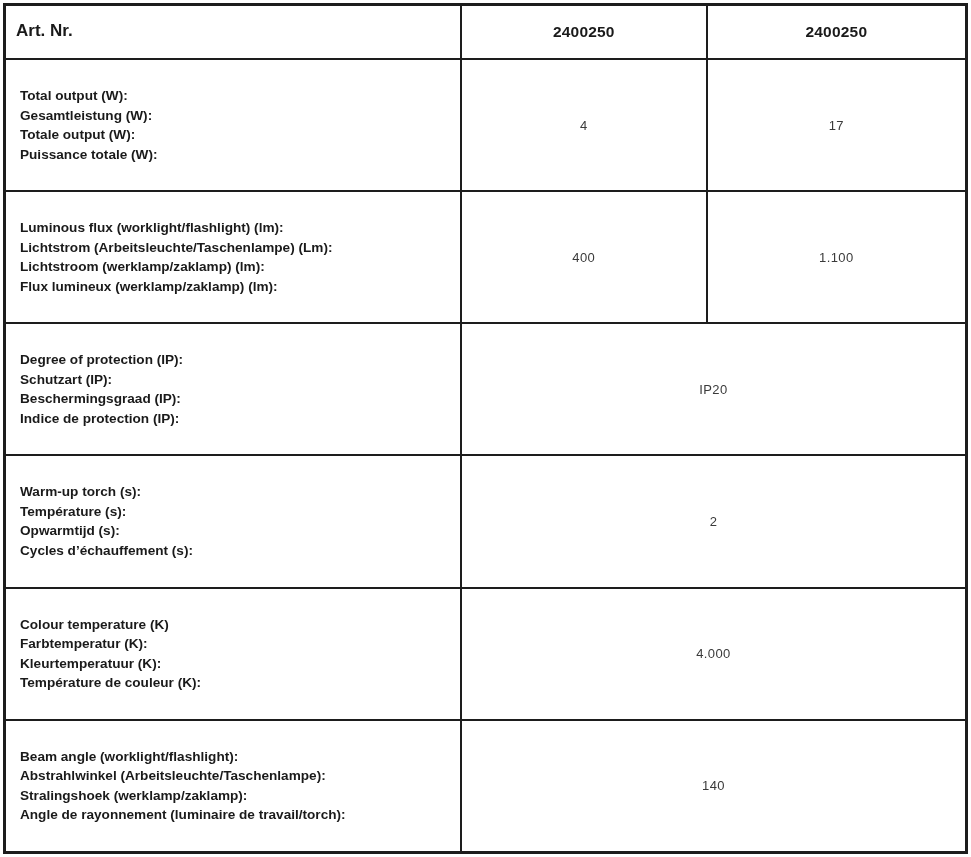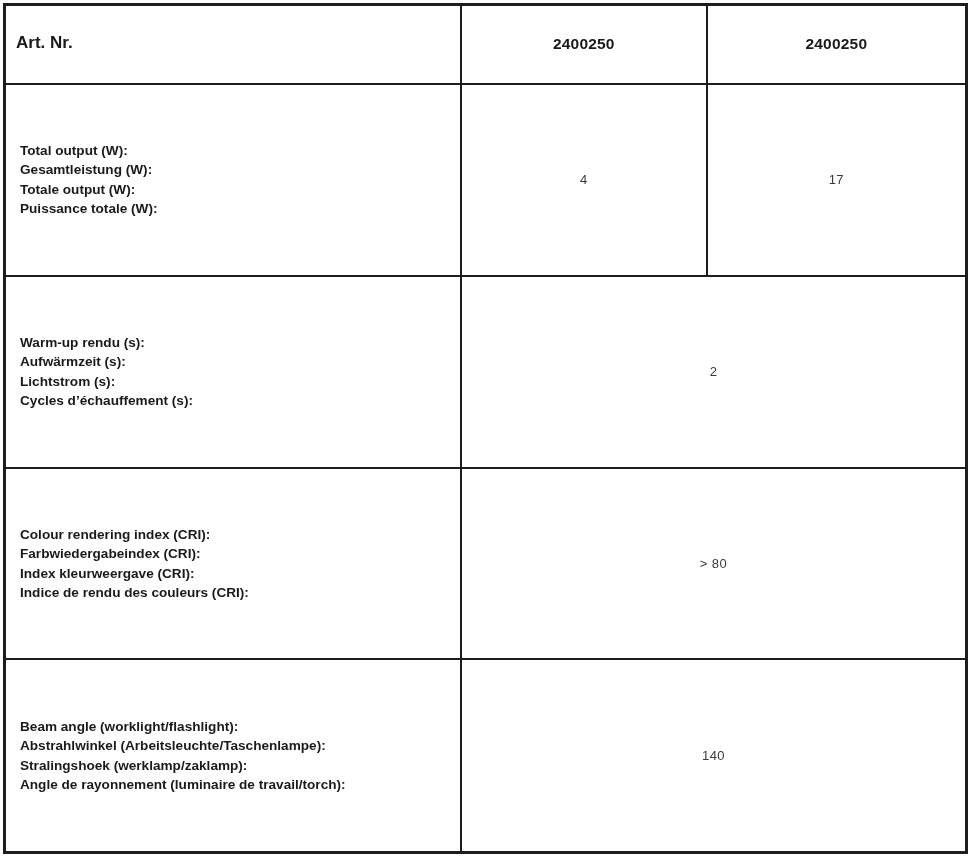--- a/index.html
+++ b/index.html
@@ -81,44 +81,63 @@
     <td class="label-cell">
       <div class="label-line">Total output (W):</div>
       <div class="label-line">Gesamtleistung (W):</div>
       <div class="label-line">Totale output (W):</div>
       <div class="label-line">Puissance totale (W):</div>
     </td>
     <td class="value-cell">4</td>
     <td class="value-cell">17</td>
   </tr>
 
-
+  <tr class="data-row">
+    <td class="label-cell">
+      <div class="label-line">Luminous flux (worklight/flashlight) (lm):</div>
+      <div class="label-line">Lichtstrom (Arbeitsleuchte/Taschenlampe) (Lm):</div>
+      <div class="label-line">Lichtstroom (werklamp/zaklamp) (lm):</div>
+      <div class="label-line">Flux lumineux (werklamp/zaklamp) (lm):</div>
+    </td>
+    <td class="value-cell">400</td>
+    <td class="value-cell">1.100</td>
+  </tr>
 
   <tr class="data-row">
     <td class="label-cell">
-      <div class="label-line">Warm-up rendu (s):</div>
-      <div class="label-line">Aufwärmzeit (s):</div>
-      <div class="label-line">Lichtstrom (s):</div>
+      <div class="label-line">Degree of protection (IP):</div>
+      <div class="label-line">Schutzart (IP):</div>
+      <div class="label-line">Beschermingsgraad (IP):</div>
+      <div class="label-line">Indice de protection (IP):</div>
+    </td>
+    <td class="value-cell" colspan="2">IP20</td>
+  </tr>
+
+  <tr class="data-row">
+    <td class="label-cell">
+      <div class="label-line">Warm-up torch (s):</div>
+      <div class="label-line">Température (s):</div>
+      <div class="label-line">Opwarmtijd (s):</div>
       <div class="label-line">Cycles d’échauffement (s):</div>
     </td>
     <td class="value-cell" colspan="2">2</td>
   </tr>
 
 
 
-
   <tr class="data-row">
     <td class="label-cell">
-      <div class="label-line">Colour rendering index (CRI):</div>
-      <div class="label-line">Farbwiedergabeindex (CRI):</div>
-      <div class="label-line">Index kleurweergave (CRI):</div>
-      <div class="label-line">Indice de rendu des couleurs (CRI):</div>
+      <div class="label-line">Colour temperature (K)</div>
+      <div class="label-line">Farbtemperatur (K):</div>
+      <div class="label-line">Kleurtemperatuur (K):</div>
+      <div class="label-line">Température de couleur (K):</div>
     </td>
-    <td class="value-cell" colspan="2">&gt; 80</td>
+    <td class="value-cell" colspan="2">4.000</td>
   </tr>
+
 
   <tr class="data-row">
     <td class="label-cell">
       <div class="label-line">Beam angle (worklight/flashlight):</div>
       <div class="label-line">Abstrahlwinkel (Arbeitsleuchte/Taschenlampe):</div>
       <div class="label-line">Stralingshoek (werklamp/zaklamp):</div>
       <div class="label-line">Angle de rayonnement (luminaire de travail/torch):</div>
     </td>
     <td class="value-cell" colspan="2">140</td>
   </tr>

